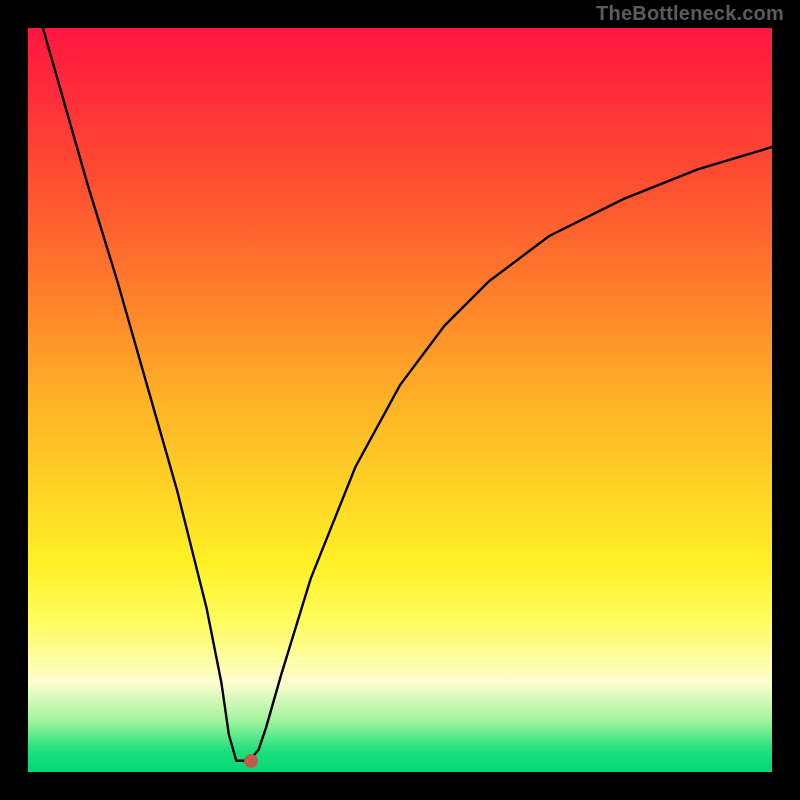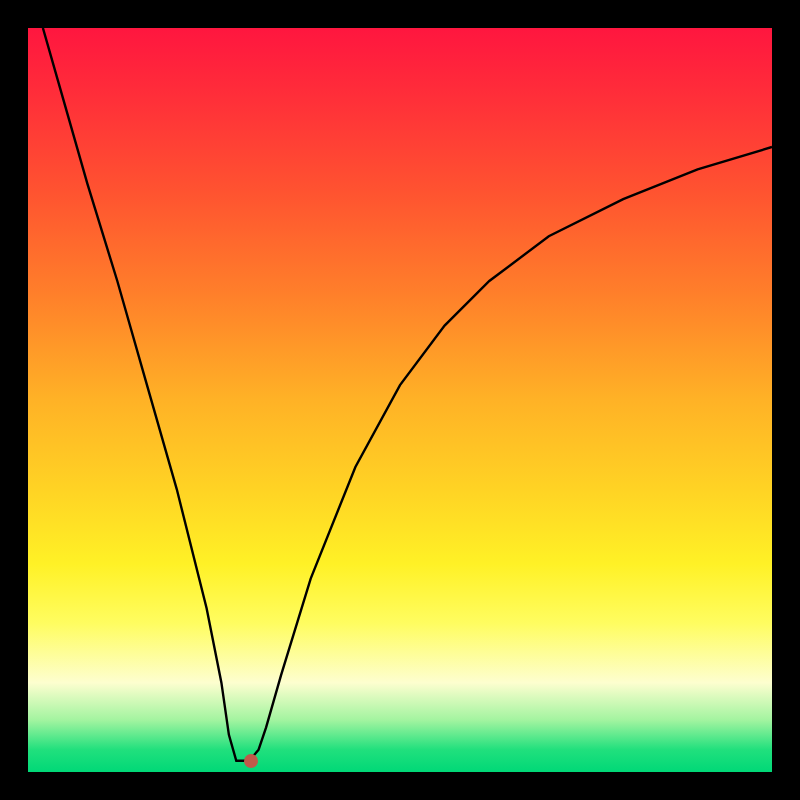--- a/index.html
+++ b/index.html
@@ -21,20 +21,21 @@
       #21e07d 97%,
       #00d877 100%);
   }
   .curve{position:absolute;inset:0}
   .dot{position:absolute;width:14px;height:14px;border-radius:50%;background:#c05a4a;transform:translate(-50%,-50%)}
 </style>
 </head>
 <body>
 
 <div class="wrap">
+  <div class="attribution">TheBottleneck.com</div>
 
   <div class="plot">
     <div class="gradient"></div>
     <svg class="curve" viewBox="0 0 744 744" preserveAspectRatio="none">
       <path id="curvePath" fill="none" stroke="#000" stroke-width="2.4" d="M14.9 0.0 L29.8 52.1 L59.5 156.2 L89.3 253.0 L119.0 357.1 L148.8 461.3 L178.6 580.3 L193.4 654.7 L200.9 706.8 L208.3 732.8 L215.8 732.8 L223.2 730.6 L230.6 721.7 L238.1 699.4 L253.0 647.3 L282.7 550.6 L327.4 439.0 L372.0 357.1 L416.6 297.6 L461.3 253.0 L520.8 208.3 L595.2 171.1 L669.6 141.4 L744.0 119.0"></path>
     </svg>
     <div id="dot" class="dot" style="left: 223.2px; top: 732.84px;"></div>
   </div>
 </div>
 

